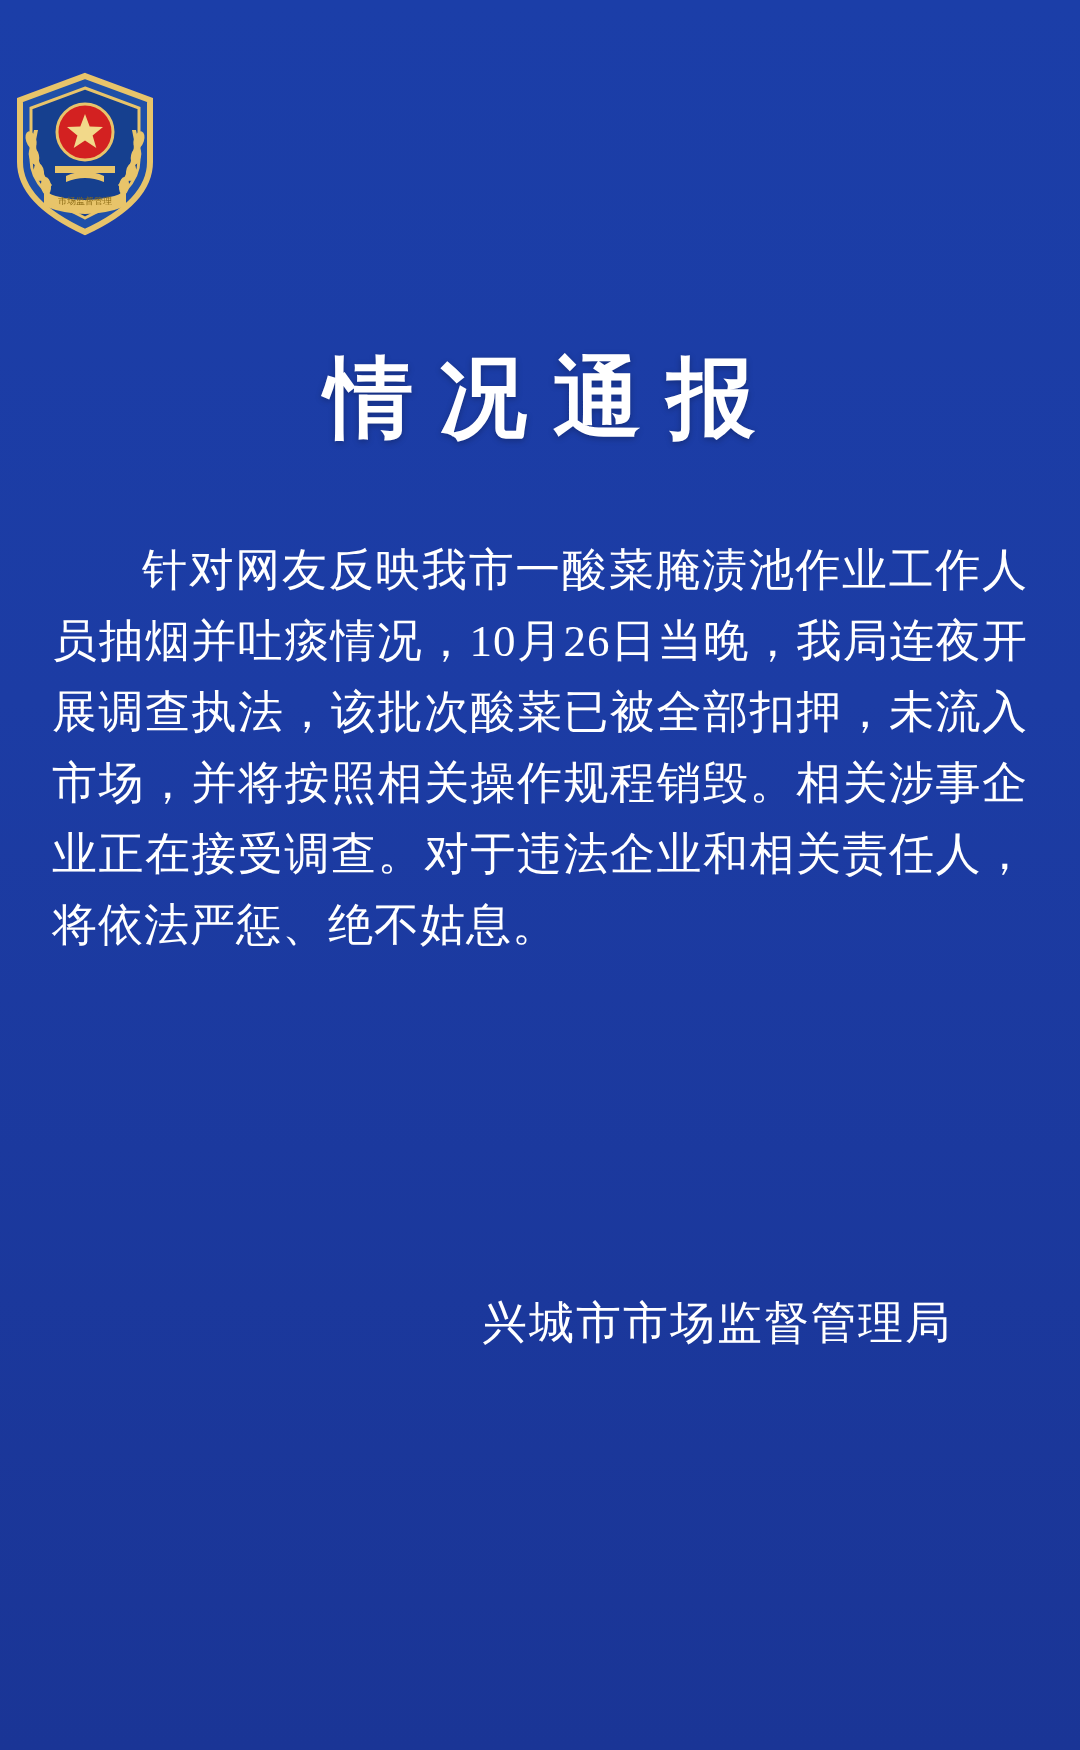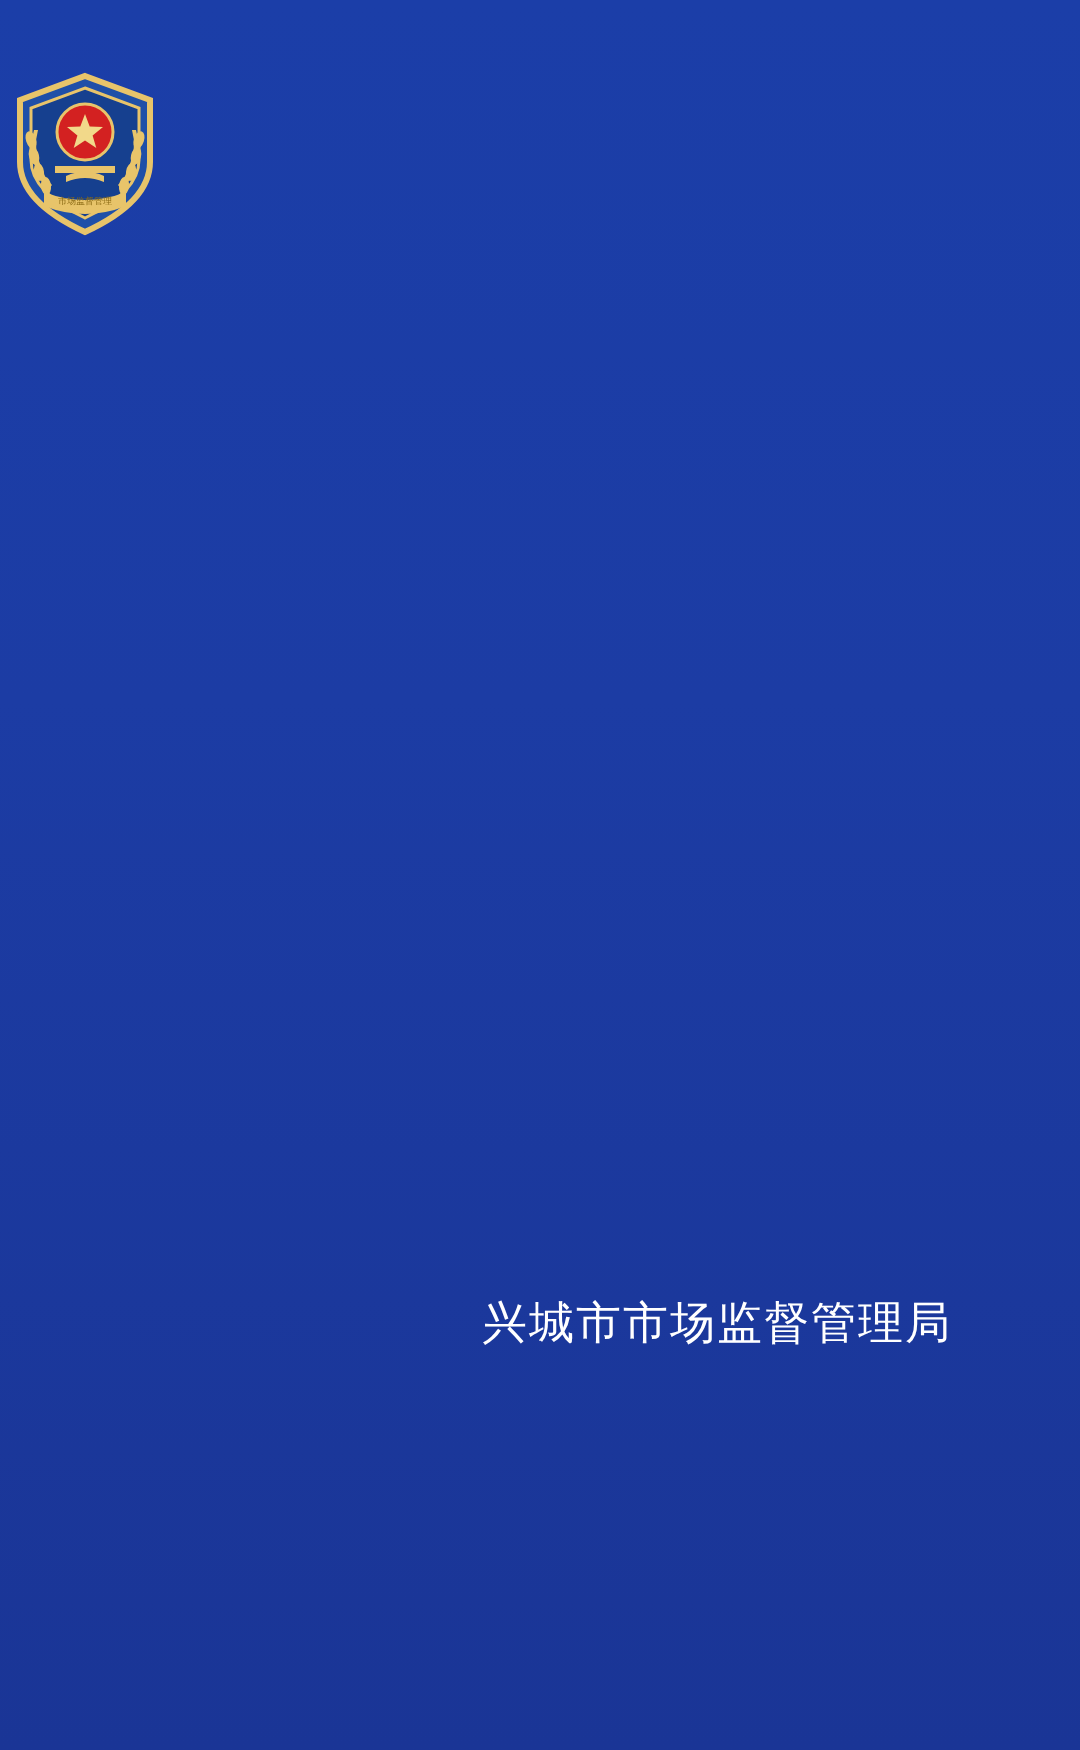--- a/index.html
+++ b/index.html
@@ -129,21 +129,23 @@
 
         <path d="M55 96 h60 v7 h-60 z" fill="#e8c46a"></path>
         <path d="M66 106 q19 -9 38 0 l0 6 q-19 -8 -38 0 z" fill="#e8c46a"></path>
 
         <path d="M44 122 q41 16 82 0 l0 14 q-41 16 -82 0 z" fill="#e8c46a"></path>
         <text x="85" y="134" font-size="9" text-anchor="middle" fill="#8a6a14" font-family="&quot;Liberation Sans&quot;, sans-serif">市场监督管理</text>
       </svg>
     </div>
   </div>
 
+  <div class="title">情况通报</div>
 
   <div class="body-text">
+    <p class="para">针对网友反映我市一酸菜腌渍池作业工作人员抽烟并吐痰情况，10月26日当晚，我局连夜开展调查执法，该批次酸菜已被全部扣押，未流入市场，并将按照相关操作规程销毁。相关涉事企业正在接受调查。对于违法企业和相关责任人，将依法严惩、绝不姑息。</p>
   </div>
 
   <div class="signature">
     <div class="sig-org">兴城市市场监督管理局</div>
   </div>
 
 </div>
 
 </body></html>

